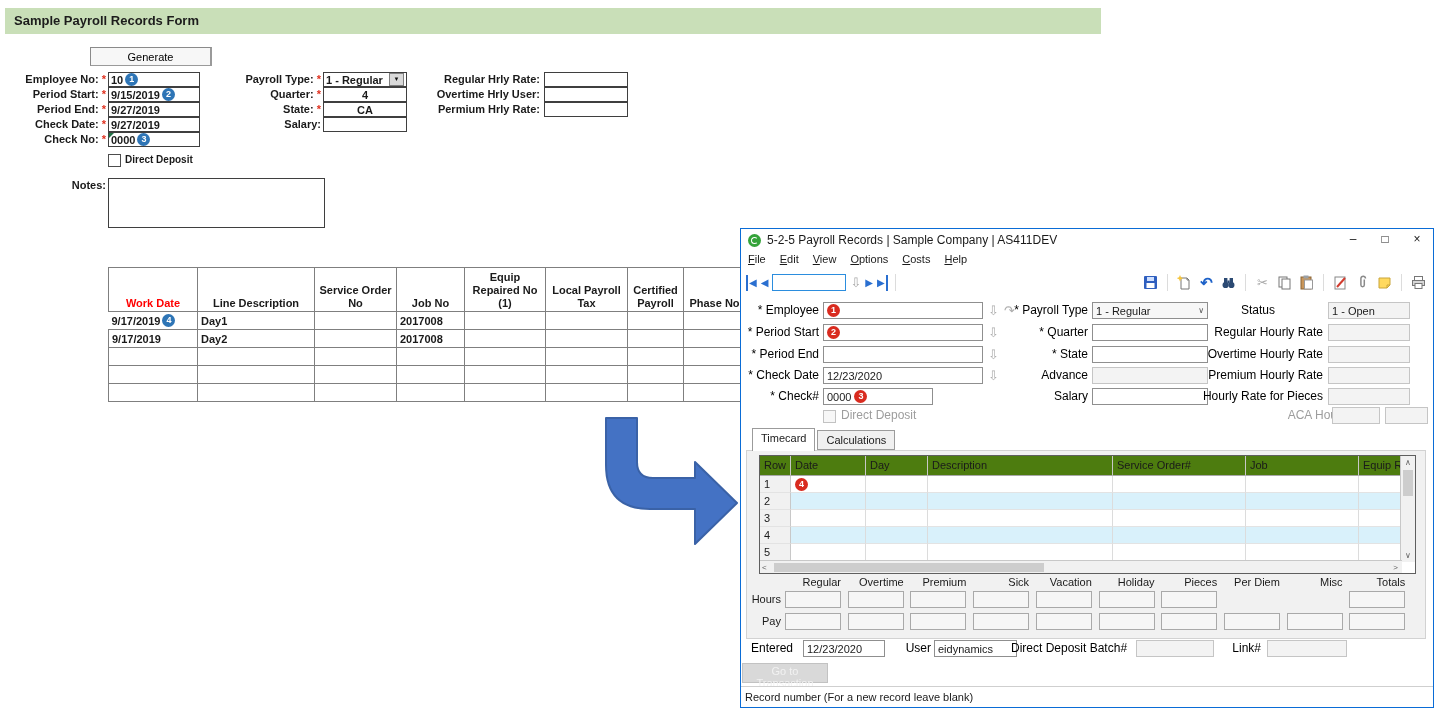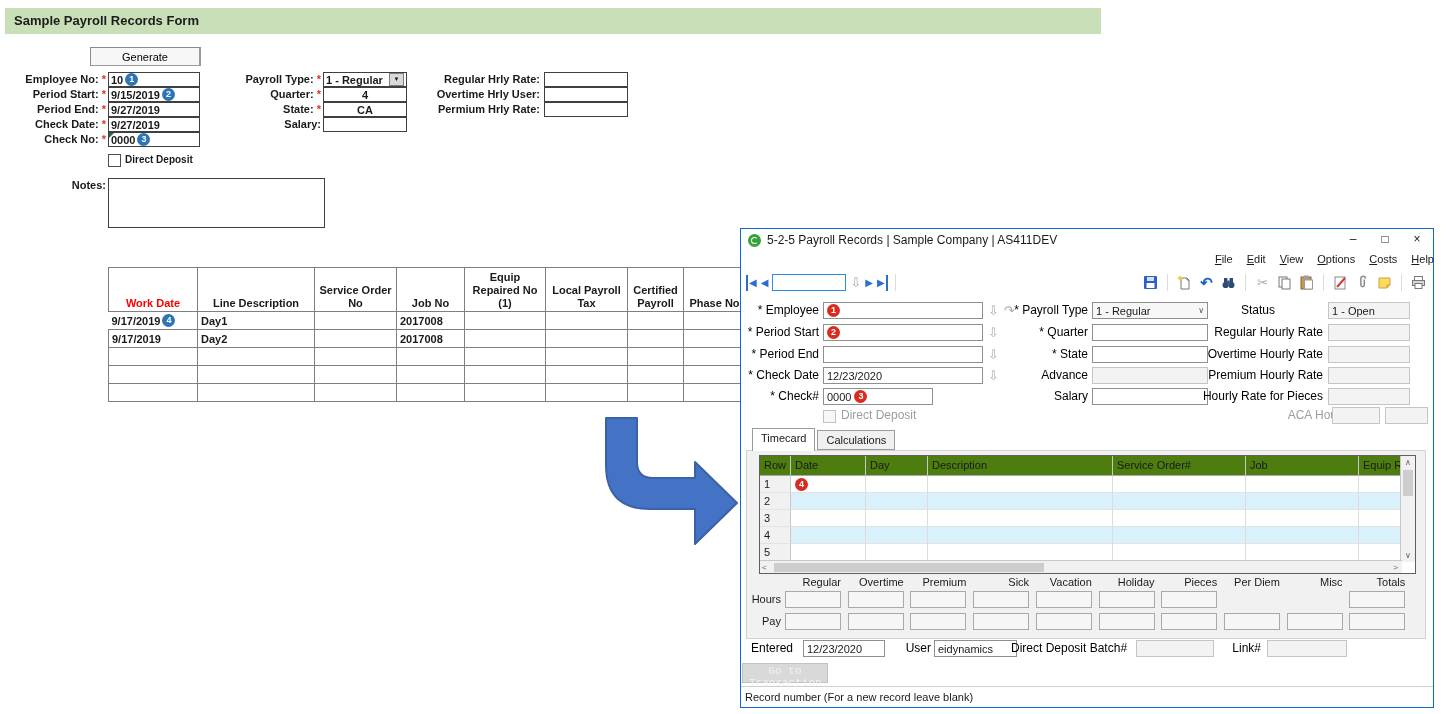--- a/index.html
+++ b/index.html
@@ -2,21 +2,21 @@
 <html><head>
 <meta charset="utf-8">
 <style>
   html,body{margin:0;padding:0;background:#fff;}
   #stage{position:relative;width:1447px;height:714px;background:#fff;overflow:hidden;
          font-family:"Liberation Sans",sans-serif;color:#1a1a1a;}
   
   #source-form{position:absolute;left:5px;top:8px;width:1096px;height:392px;font-weight:bold;}
   .sf-header{position:absolute;left:0;top:0;width:1096px;height:26px;background:#c9dfb8;
              font-size:13px;line-height:26px;padding-left:9px;box-sizing:border-box;color:#1c1c1c;}
-  .sf-btn{position:absolute;left:85px;top:39px;width:111px;height:19px;background:#f7f7f7;
+  .sf-btn{position:absolute;left:85px;top:39px;width:122px;height:19px;background:#f7f7f7;
           border:1px solid #8a8a8a;border-right:2px solid #9a9a9a;border-bottom:1px solid #9a9a9a;
           font-family:"Liberation Sans",sans-serif;font-size:11px;line-height:16px;text-align:center;}
   .sf-row{position:absolute;left:0;width:640px;height:15px;}
   .sf-label{position:absolute;top:0;height:15px;line-height:15px;font-size:11px;text-align:right;white-space:nowrap;}
   .req{color:#e0301e;}
   .sf-box{position:absolute;top:0;height:15px;border:1px solid #3f3f3f;background:#fff;box-sizing:border-box;
           display:flex;align-items:center;gap:2px;padding:0 2px;font-size:11px;overflow:hidden;}
   .sf-box.center{justify-content:center;}
   .corner::before{content:'';position:absolute;left:0;top:0;border-top:5px solid #217346;border-right:5px solid transparent;}
   .dd-btn{margin-left:auto;width:13px;height:11px;background:#d9d9d9;border:1px solid #7f7f7f;
@@ -40,21 +40,21 @@
   
   #app-window{position:absolute;left:740px;top:228px;width:692px;height:478px;background:#fff;
               border:1px solid #0a6cd6;box-sizing:content-box;font-size:11px;z-index:5;}
   .titlebar{position:absolute;left:0;top:0;width:692px;height:22px;background:#fff;display:flex;align-items:center;}
   .app-icon{width:13px;height:13px;border-radius:50%;background:#35a33a;margin:0 6px 0 7px;position:relative;}
   .app-icon::after{content:'';position:absolute;left:3px;top:3px;width:5px;height:5px;border:1.5px solid #fff;
                    border-radius:50%;border-right-color:transparent;}
   .title-text{font-size:12px;white-space:nowrap;}
   .win-controls{position:absolute;right:0;top:0;display:flex;}
   .win-btn{width:32px;height:22px;text-align:center;line-height:20px;font-size:12px;color:#222;}
-  .menubar{position:absolute;left:8px;top:22px;width:692px;height:19px;text-align:right;}
+  .menubar{position:absolute;left:0;top:22px;width:692px;height:19px;}
   .menu-item{display:inline-block;padding:2px 7px 0;font-size:11px;}
   .toolbar{position:absolute;left:0;top:41px;width:692px;height:27px;}
   .navgroup{position:absolute;left:5px;top:4px;display:flex;align-items:center;gap:4px;}
   .navico{color:#2a6fd0;font-size:10px;line-height:16px;}
   .nav-first{border-left:2px solid #2a6fd0;padding-left:1px;}
   .nav-last{border-right:2px solid #2a6fd0;padding-right:1px;}
   .rec-input{width:68px;height:15px;border:1px solid #2b8dde;font-size:11px;padding:0 2px;}
   .gray-arrow{color:#a9a9a9;font-size:13px;line-height:16px;}
   .tb-sep{width:1px;height:17px;background:#dcdcdc;margin:0 3px;}
   .actiongroup{position:absolute;right:6px;top:4px;display:flex;align-items:center;gap:5px;}
@@ -89,21 +89,21 @@
   .vscroll{position:absolute;right:0;top:0;width:15px;height:106px;background:#f1f1f1;border-left:1px solid #c8c8c8;box-sizing:border-box;}
   .hscroll{position:absolute;left:0;bottom:0;width:642px;height:13px;background:#f1f1f1;border-top:1px solid #c8c8c8;box-sizing:border-box;}
   .sb-arrow{position:absolute;color:#5f5f5f;font-size:8px;text-align:center;}
   .sb-thumb{position:absolute;background:#cdcdcd;}
   
   .sum-hdr{position:absolute;height:13px;font-size:11px;text-align:right;line-height:13px;}
   .sum-box{position:absolute;height:17px;border:1px solid #a9a9a9;background:#f6f6f6;box-sizing:border-box;}
   .sum-lbl{position:absolute;width:40px;text-align:right;font-size:11px;height:17px;line-height:17px;}
   
   #goto-btn{position:absolute;left:1px;top:434px;width:86px;height:20px;background:#d9d9d9;border:1px solid #c2c2c2;
-            color:#f2f2f2;font-family:Liberation Mono, monospace;font-size:11px;}
+            color:#f2f2f2;font-family:Liberation Sans, sans-serif;font-size:11px;}
   .statusbar{position:absolute;left:0;top:457px;width:692px;height:20px;border-top:1px solid #cfcfcf;
              background:#fff;font-size:11px;line-height:20px;padding-left:4px;box-sizing:border-box;}
 </style>
 </head>
 <body>
 
 <div id="stage">
 
   <div id="source-form">
     <div class="sf-header">Sample Payroll Records Form</div>

